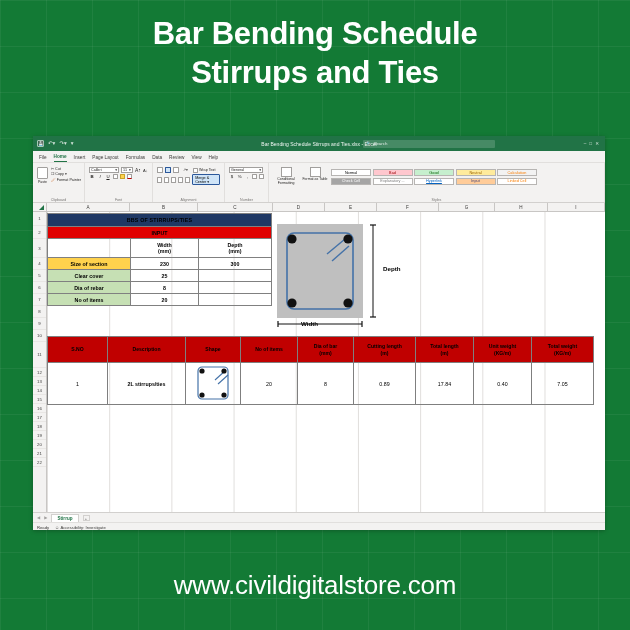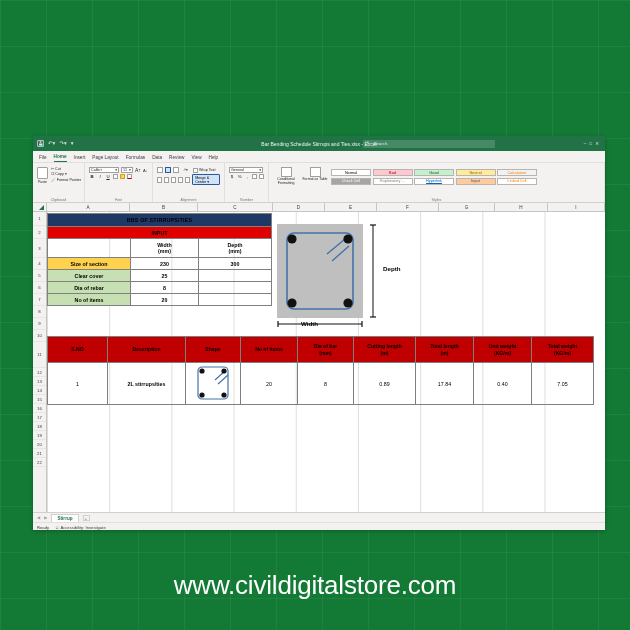--- a/index.html
+++ b/index.html
@@ -187,20 +187,22 @@
   .status-bar {
     height: 9px; background: #f3f2f1; border-top: 0.5px solid #e1dfdd;
     display: flex; align-items: center; gap: 6px; padding-left: 4px;
     font-size: 4.2px; color: #3b3a39;
   }
 </style>
 </head>
 <body>
 
 <div class="banner">
+  <div>Bar Bending Schedule</div>
+  <div>Stirrups and Ties</div>
 </div>
 
 <div class="excel-window">
 
   <div class="title-bar">
     <div class="qat">
       <div class="qat-ico">💾</div>
       <div class="qat-glyph">↶▾</div>
       <div class="qat-glyph">↷▾</div>
       <div class="qat-glyph">▾</div>

